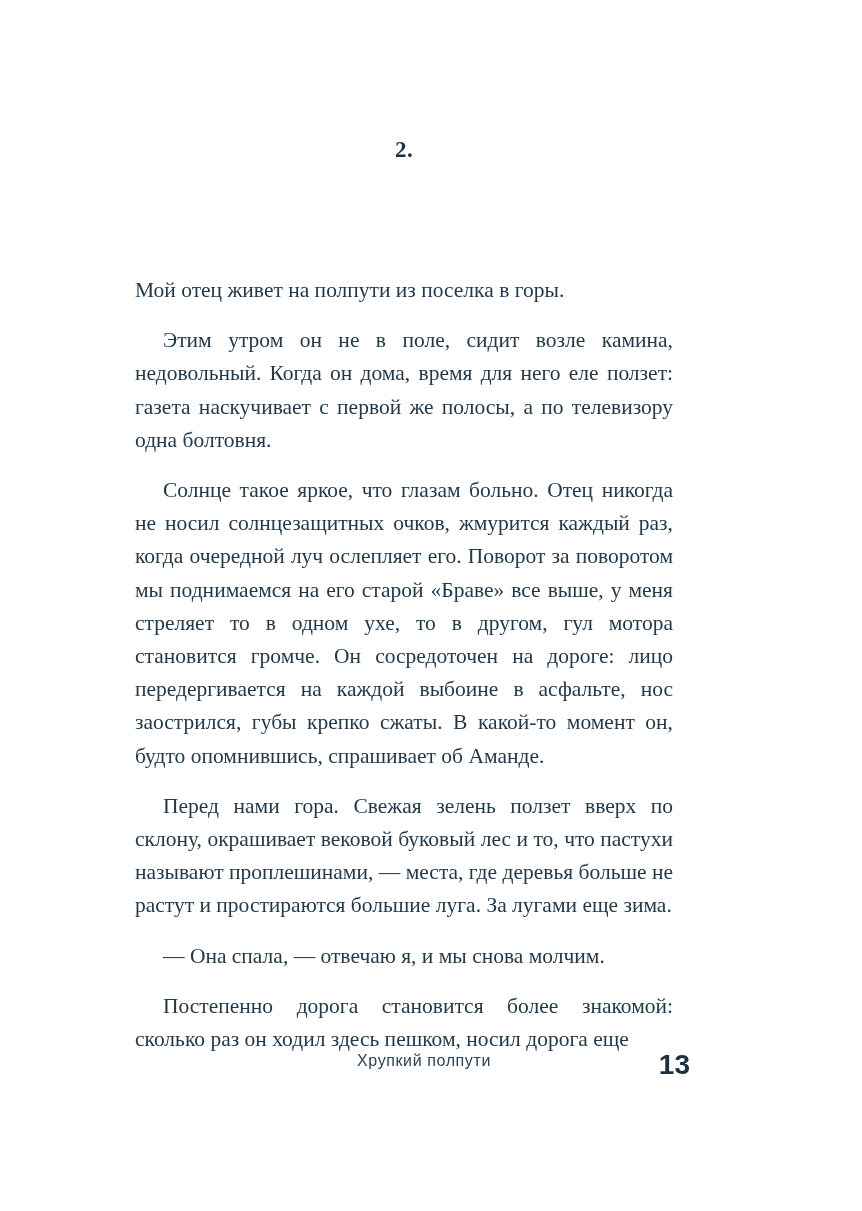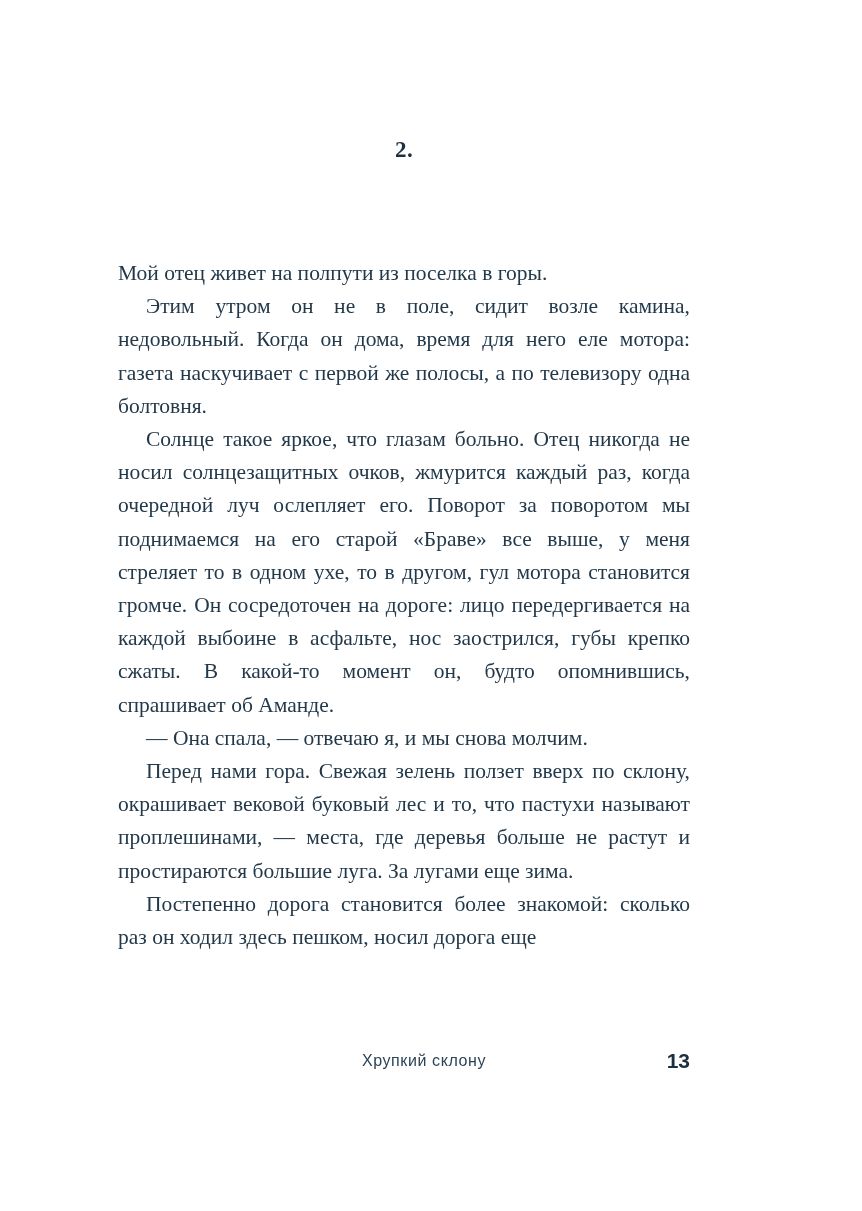--- a/index.html
+++ b/index.html
@@ -37,21 +37,21 @@
     margin: 0;
     padding-top: 94px;
     font-size: 21.5px;
     line-height: 33.2px;
     color: #23394a;
     text-align: justify;
     text-justify: inter-word;
     hyphens: manual;
   }
   .body-text p {
-    margin: 0;
+    margin: 17px;
   }
   .body-text p.indent {
     text-indent: 28px;
   }
   .footer {
     position: absolute;
     left: 118px;
     top: 1052px;
     width: 572px;
     height: 26px;
@@ -65,44 +65,44 @@
     letter-spacing: 0.6px;
     color: #2b4457;
     font-family: "Liberation Sans", "DejaVu Sans", sans-serif;
     padding-left: 40px;
     box-sizing: border-box;
   }
   .footer-page {
     position: absolute;
     right: 0;
     top: -3px;
-    font-size: 21px;
+    font-size: 28px;
     font-weight: bold;
     color: #1d3040;
     font-family: "Liberation Sans", "DejaVu Sans", sans-serif;
   }
 </style>
 </head>
 <body>
 
 <div class="page">
 
   <div class="content">
 
     <div class="chapter-number">2.</div>
 
     <div class="body-text">
       <p class="">Мой отец живет на полпути из поселка в горы.</p>
-      <p class="indent">Этим утром он не в поле, сидит возле камина, недовольный. Когда он дома, время для него еле мотора: газета наскучивает с первой же полосы, а по телевизору одна болтовня.</p>
+      <p class="indent">Этим утром он не в поле, сидит возле камина, недовольный. Когда он дома, время для него еле ползет: газета наскучивает с первой же полосы, а по телевизору одна болтовня.</p>
       <p class="indent">Солнце такое яркое, что глазам больно. Отец никогда не носил солнцезащитных очков, жмурится каждый раз, когда очередной луч ослепляет его. Поворот за поворотом мы поднимаемся на его старой «Браве» все выше, у меня стреляет то в одном ухе, то в другом, гул мотора становится громче. Он сосредоточен на дороге: лицо передергивается на каждой выбоине в асфальте, нос заострился, губы крепко сжаты. В какой-то момент он, будто опомнившись, спрашивает об Аманде.</p>
+      <p class="indent">Перед нами гора. Свежая зелень ползет вверх по склону, окрашивает вековой буковый лес и то, что пастухи называют проплешинами, — места, где деревья больше не растут и простираются большие луга. За лугами еще зима.</p>
       <p class="indent">— Она спала, — отвечаю я, и мы снова молчим.</p>
-      <p class="indent">Перед нами гора. Свежая зелень ползет вверх по склону, окрашивает вековой буковый лес и то, что пастухи называют проплешинами, — места, где деревья больше не растут и простираются большие луга. За лугами еще зима.</p>
       <p class="indent">Постепенно дорога становится более знакомой: сколько раз он ходил здесь пешком, носил дорога еще</p>
     </div>
 
   </div>
 
   <div class="footer">
-    <div class="footer-title">Хрупкий склону</div>
+    <div class="footer-title">Хрупкий полпути</div>
     <div class="footer-page">13</div>
   </div>
 
 </div>
 
 </body></html>

